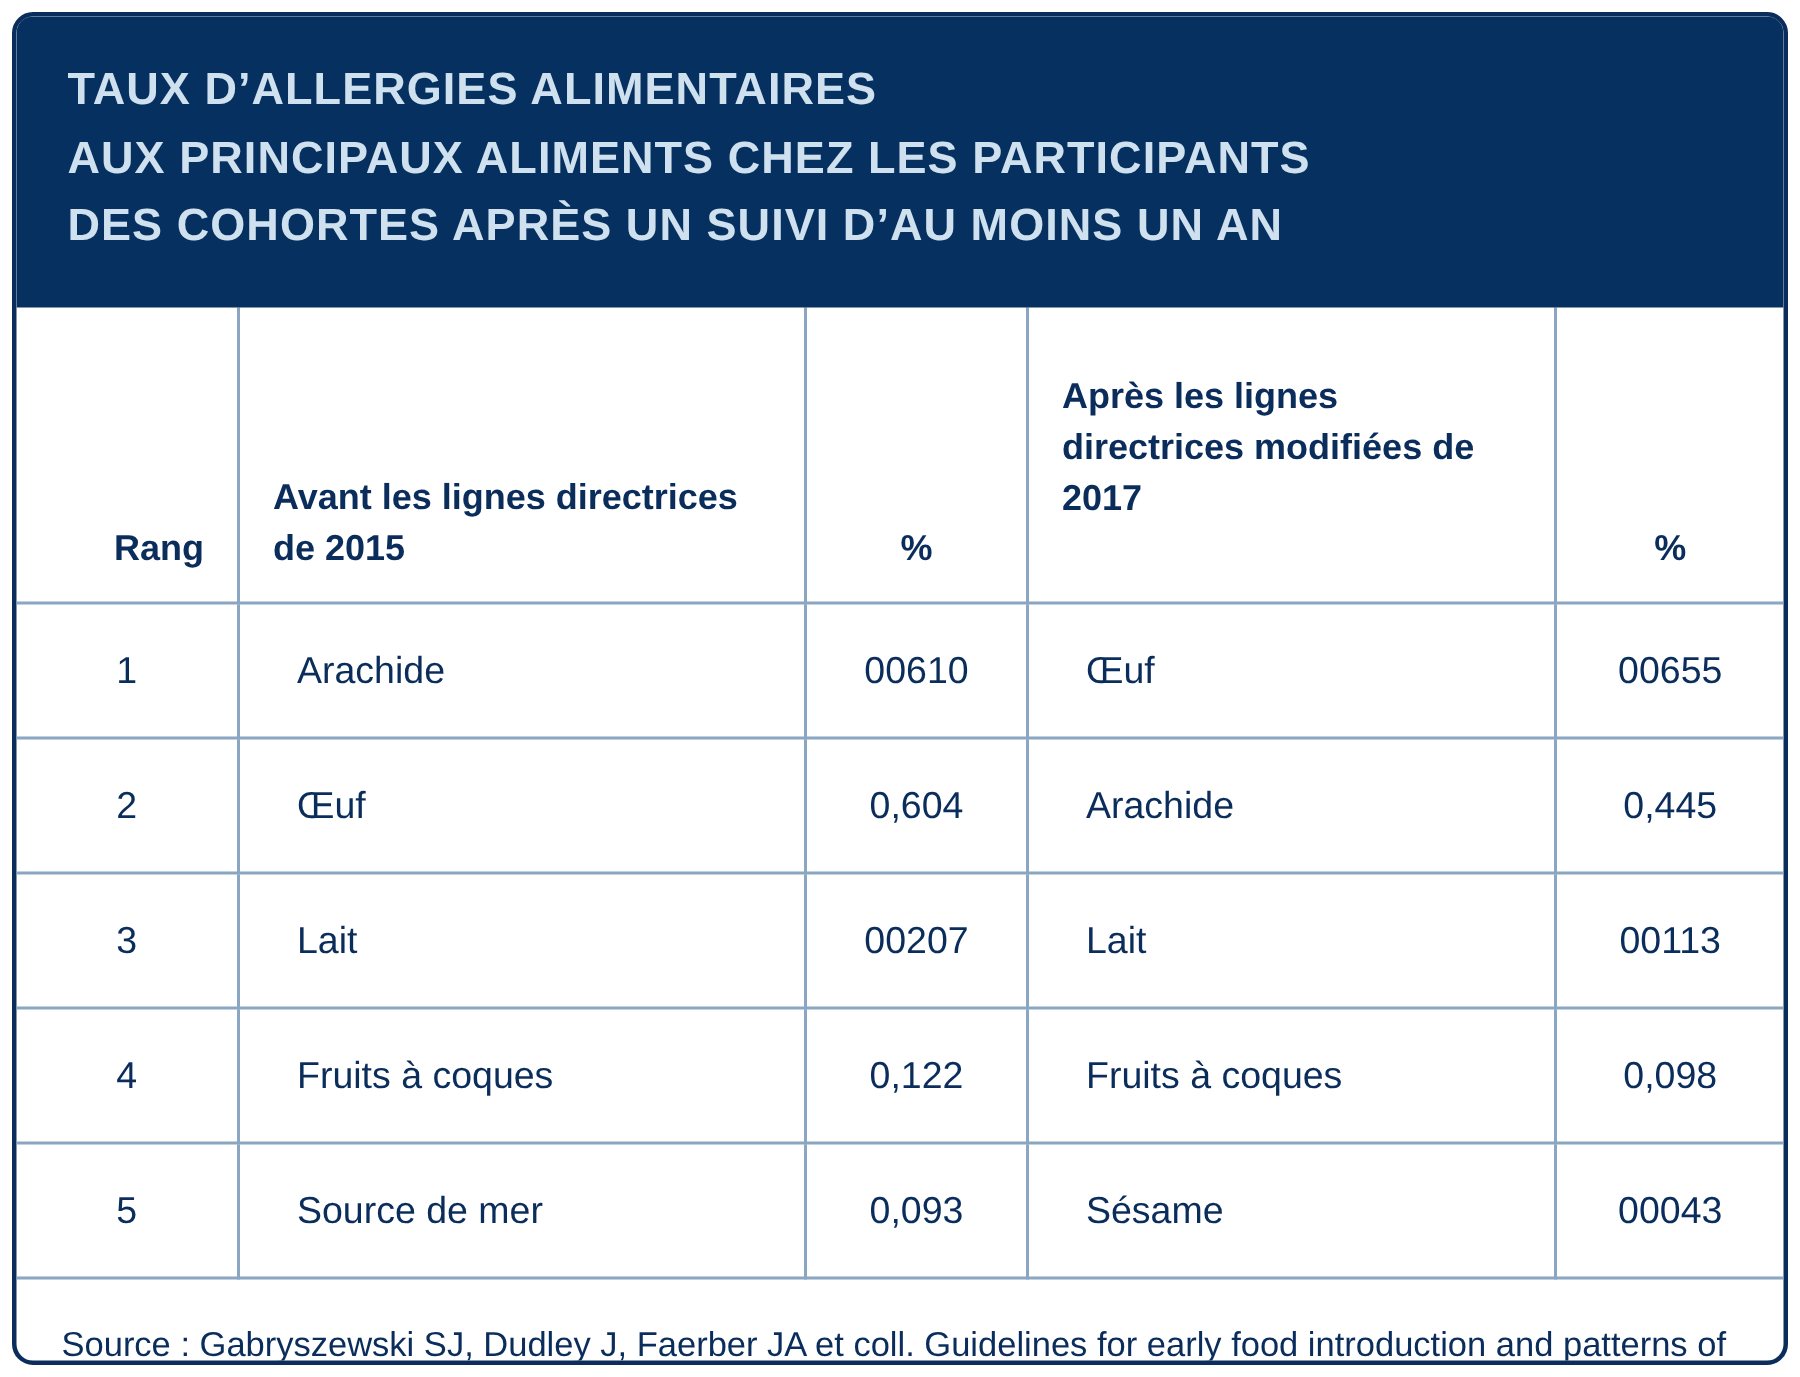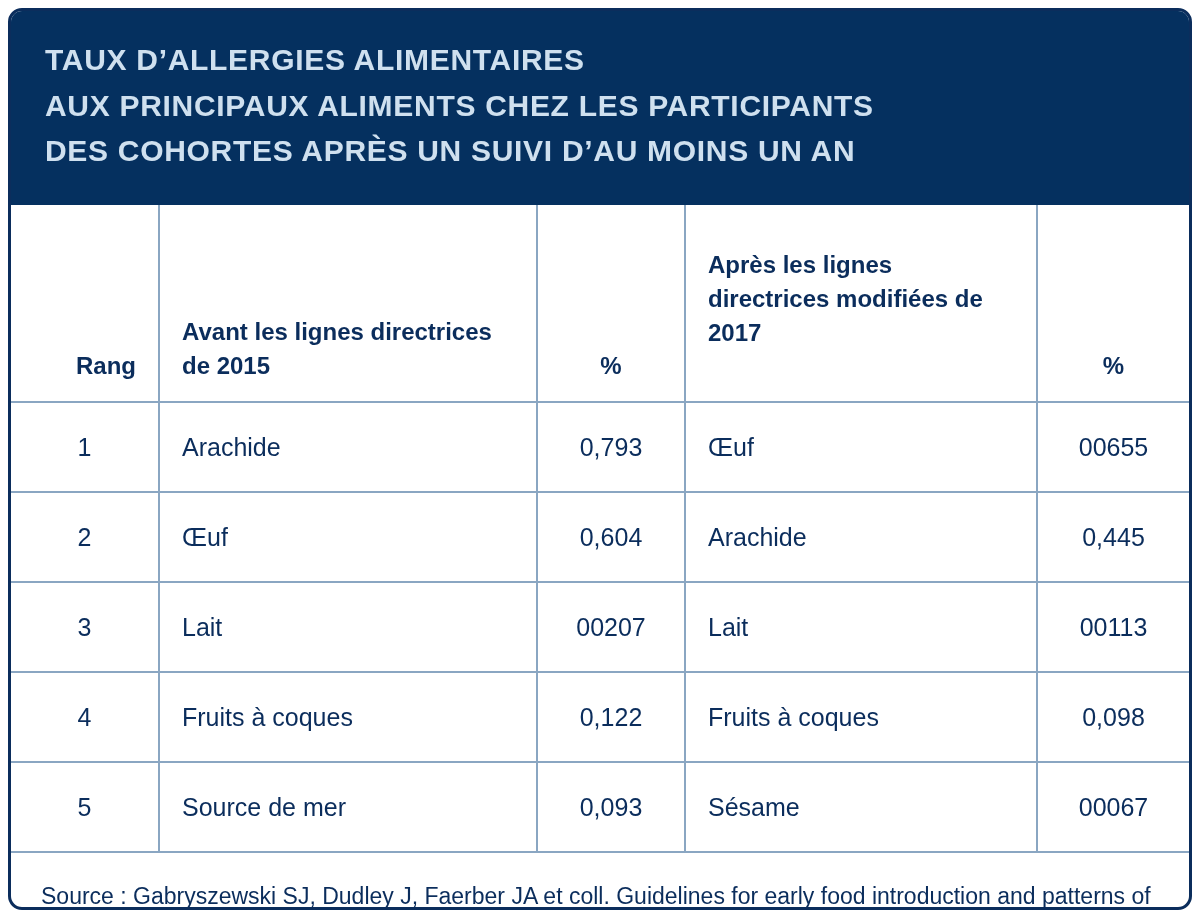--- a/index.html
+++ b/index.html
@@ -110,21 +110,21 @@
     vertical-align: bottom;
   }
   table.data thead th.head-top {
     vertical-align: middle;
     margin-left: 39px;
   }
 
   table.data tbody td {
     height: 76px;
     font-size: 25px;
-    padding: 6px 22px;
+    padding: 6px 38px;
     line-height: 1.3;
   }
   table.data tbody td.center {
     text-align: center;
     padding: 6px 10px;
   }
   table.data tbody tr:last-child td {
     border-bottom: 2px solid #8aa6c2;
   }
 
@@ -163,21 +163,21 @@
             <th>Avant les lignes directrices de 2015</th>
             <th class="center">%</th>
             <th class="head-top">Après les lignes directrices modifiées de 2017</th>
             <th class="center">%</th>
           </tr>
         </thead>
         <tbody>
           <tr>
             <td class="center">1</td>
             <td>Arachide</td>
-            <td class="center">0,793</td>
+            <td class="center">00610</td>
             <td>Œuf</td>
             <td class="center">00655</td>
           </tr>
           <tr>
             <td class="center">2</td>
             <td>Œuf</td>
             <td class="center">0,604</td>
             <td>Arachide</td>
             <td class="center">0,445</td>
           </tr>
@@ -193,21 +193,21 @@
             <td>Fruits à coques</td>
             <td class="center">0,122</td>
             <td>Fruits à coques</td>
             <td class="center">0,098</td>
           </tr>
           <tr>
             <td class="center">5</td>
             <td>Source de mer</td>
             <td class="center">0,093</td>
             <td>Sésame</td>
-            <td class="center">00067</td>
+            <td class="center">00043</td>
           </tr>
         </tbody>
       </table>
     </div>
 
     <div class="source">
       <span>Source : Gabryszewski SJ, Dudley J, Faerber JA et coll. Guidelines for early food introduction and patterns of food allergy. </span>
     </div>
 
   </div>

